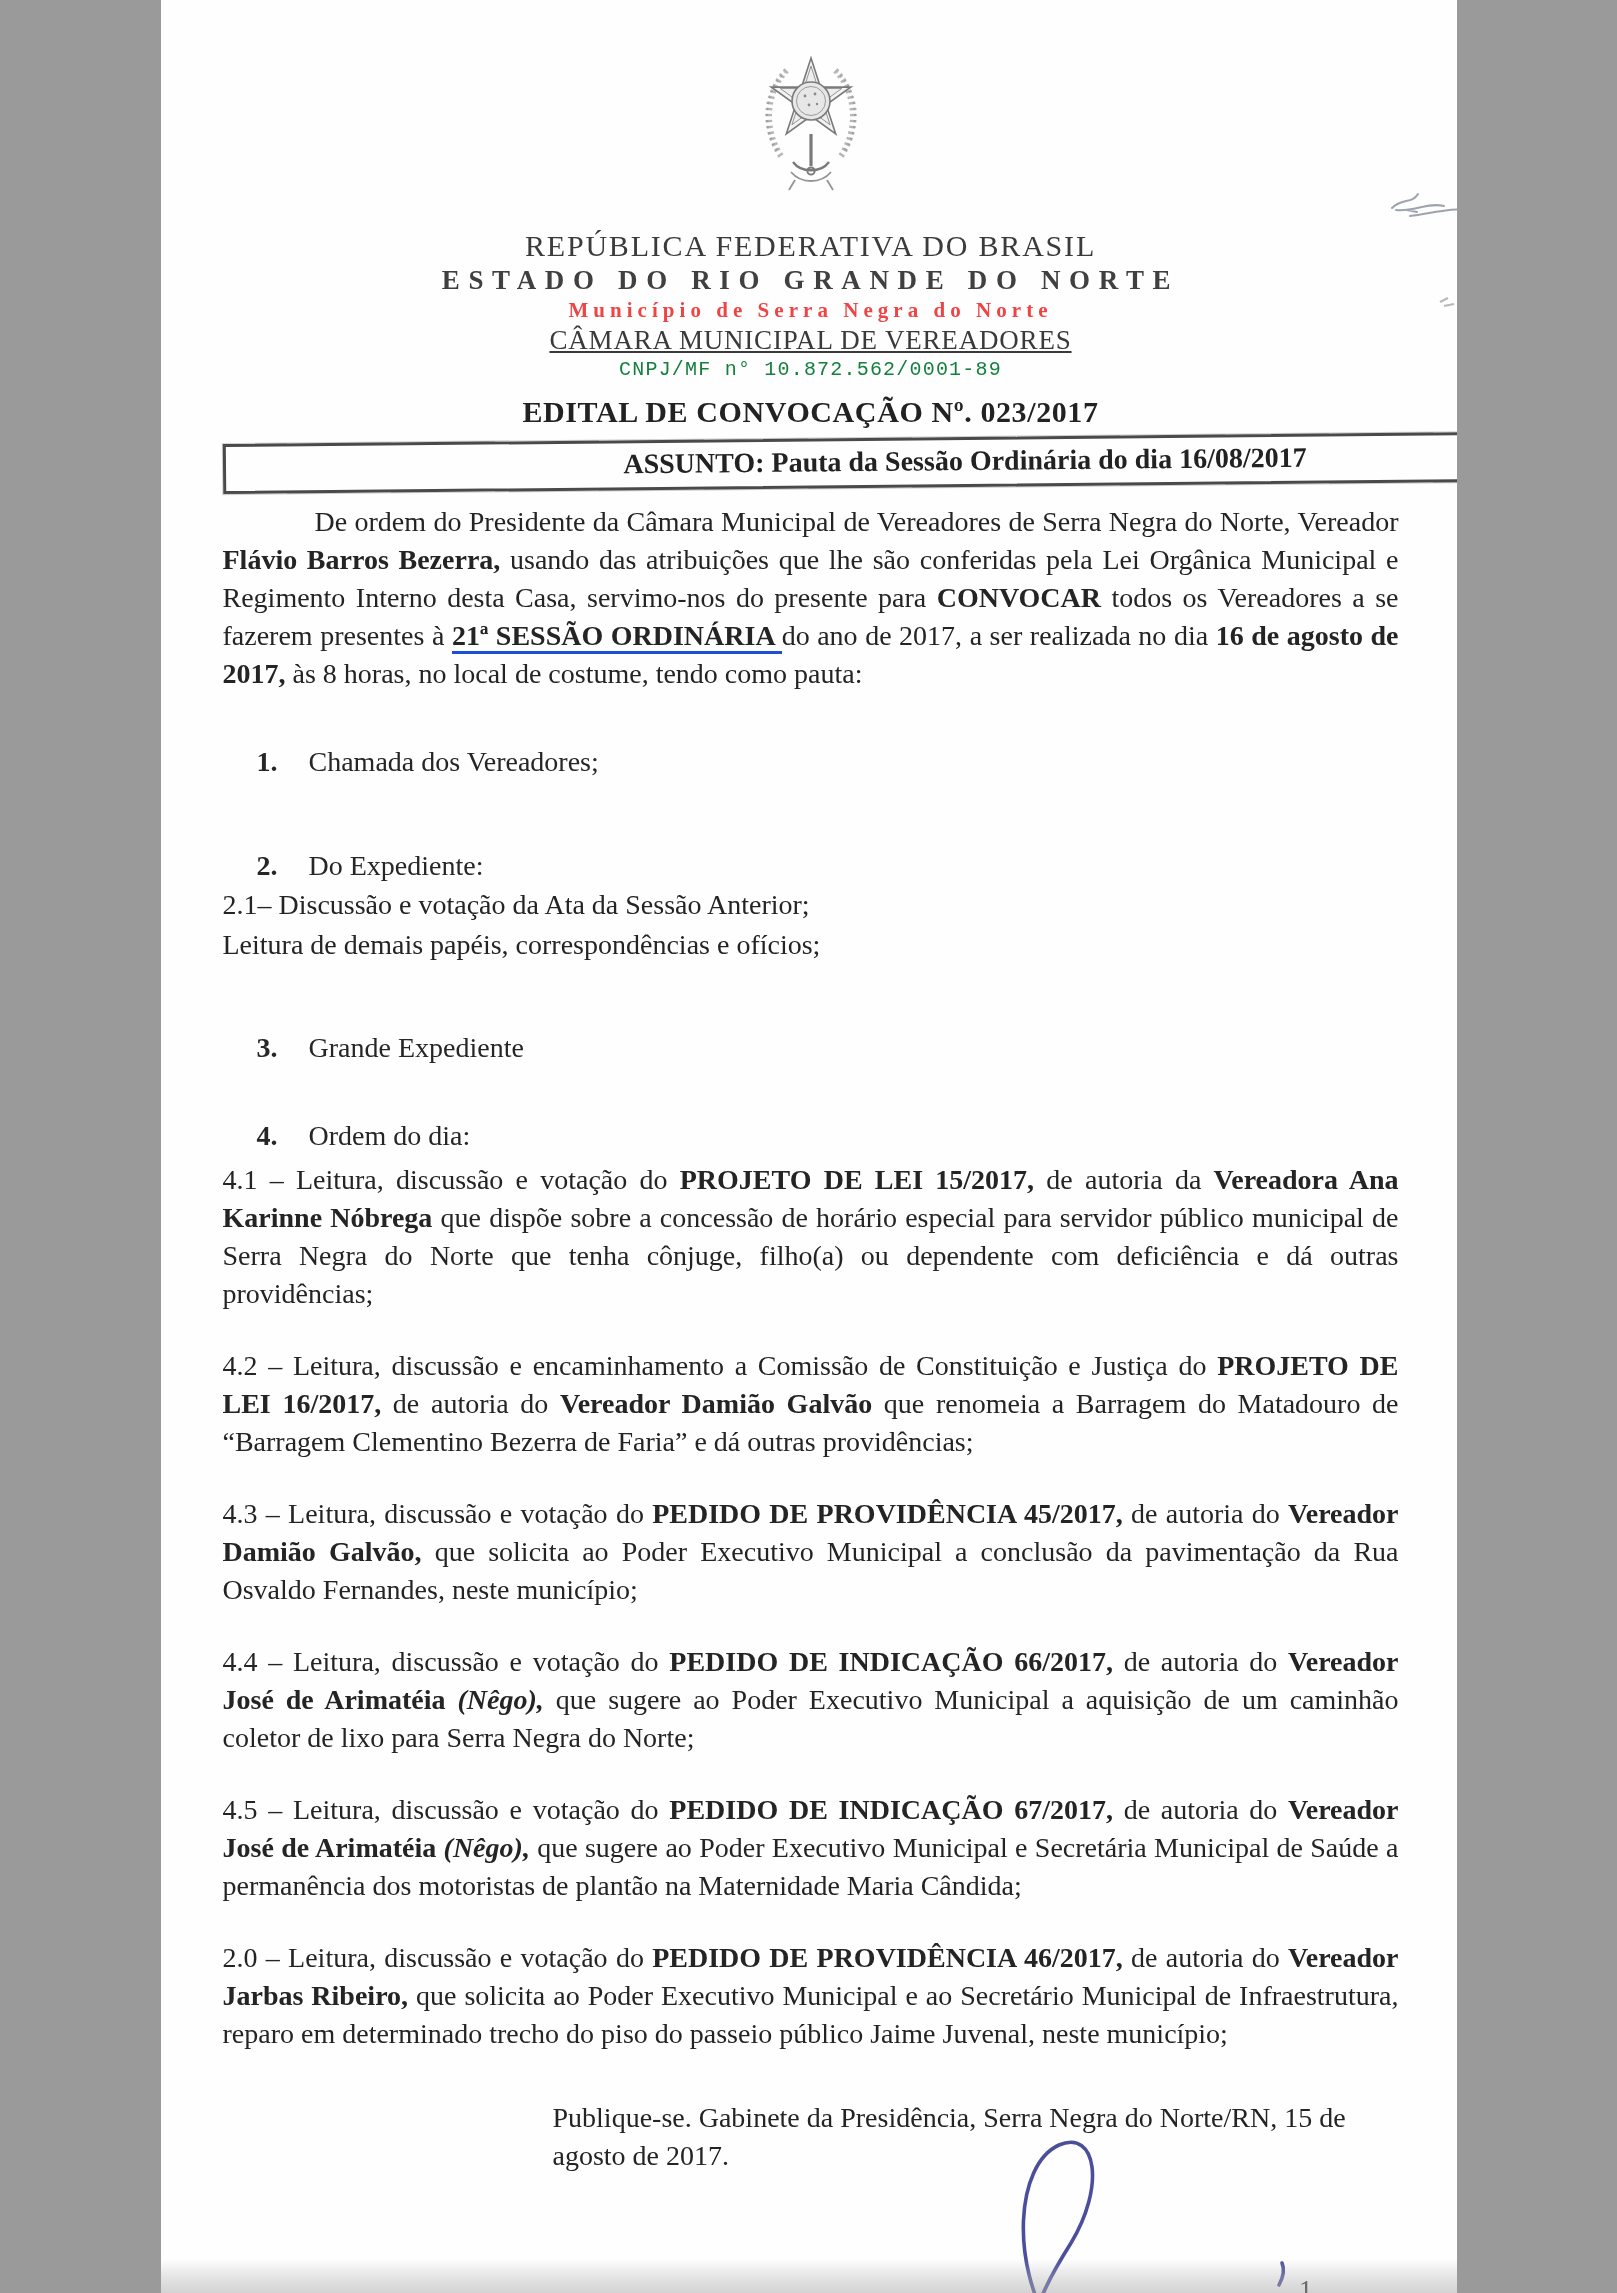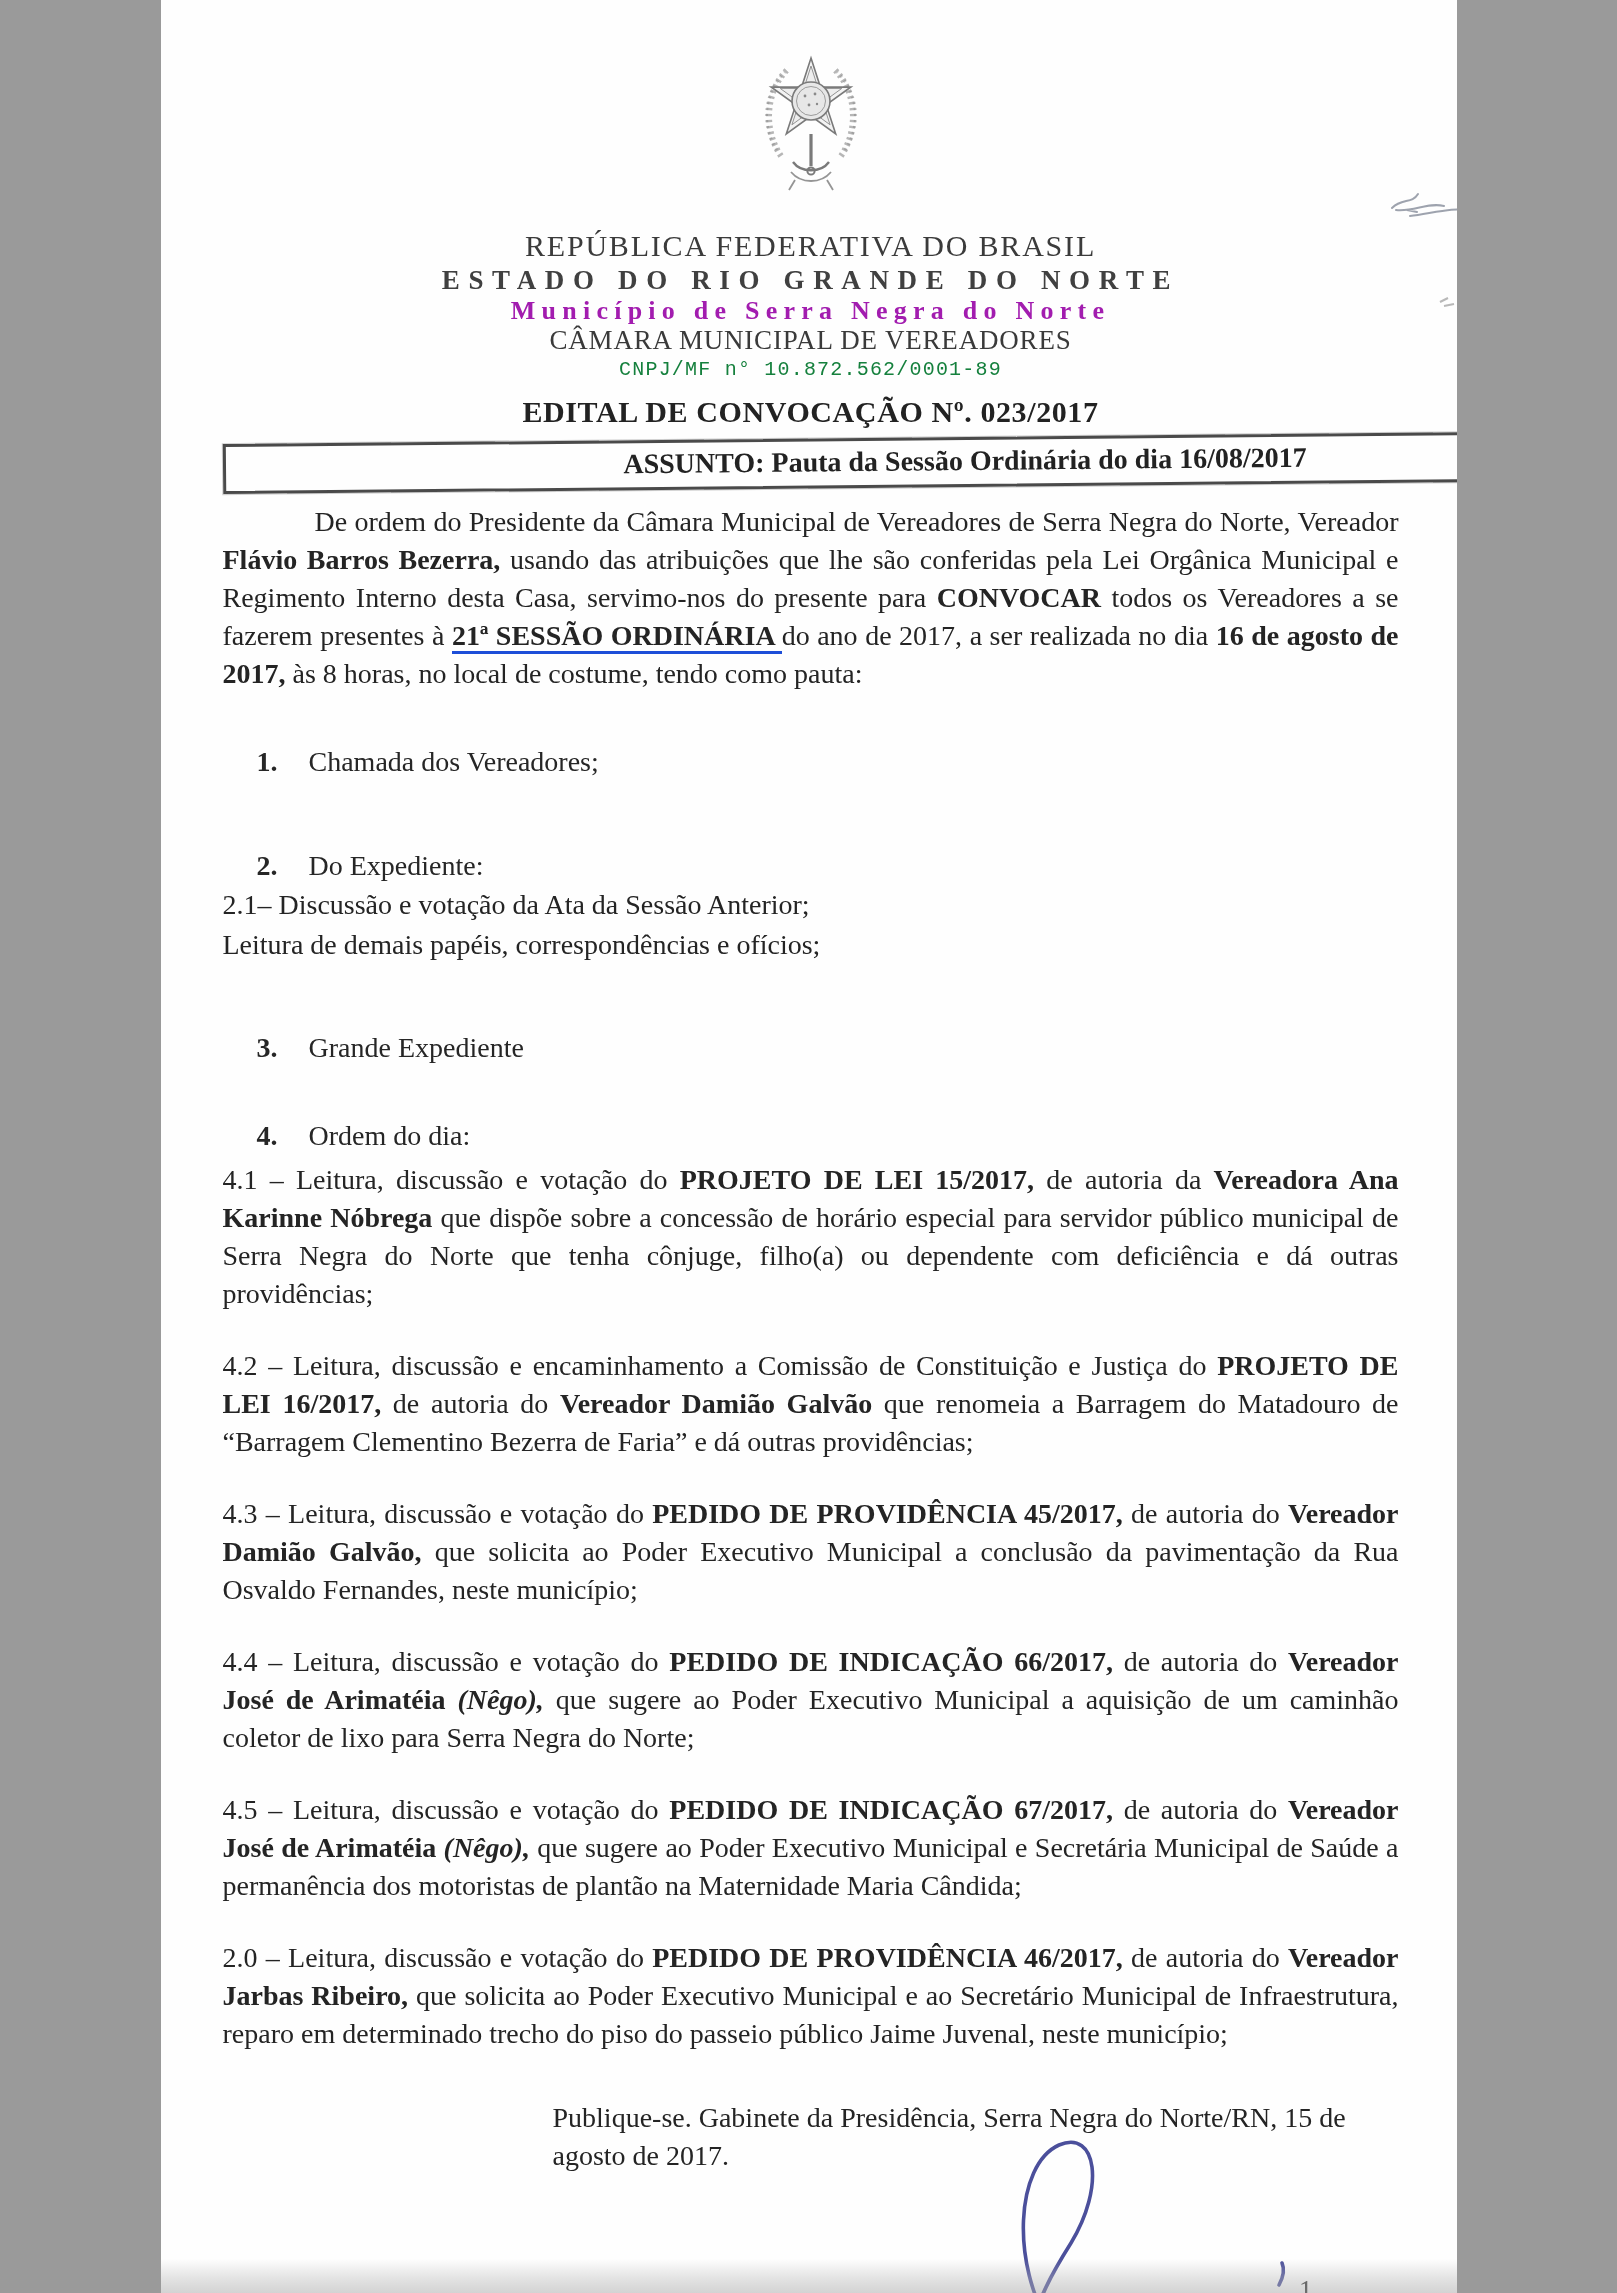--- a/index.html
+++ b/index.html
@@ -12,22 +12,22 @@
     box-sizing:border-box;
     padding:42px 58px 0 62px;
     font-family:"Liberation Serif","DejaVu Serif",serif;
     color:#262626;
   }
   
   .hdr{text-align:center;}
   .crest{display:block;margin:0 auto;}
   .h-republic{font-size:30px;line-height:36px;letter-spacing:.06em;color:#3b3b3b;margin-top:14px;}
   .h-state{font-size:27px;line-height:33px;letter-spacing:.32em;font-weight:600;color:#404040;}
-  .h-town{font-size:26px;line-height:27px;letter-spacing:.24em;font-weight:bold;color:#a21caf;}
-  .h-chamber{font-size:27px;line-height:32px;letter-spacing:.03em;color:#3a3a3a;}
+  .h-town{font-size:21px;line-height:27px;letter-spacing:.24em;font-weight:bold;color:#ef4444;}
+  .h-chamber{font-size:27px;line-height:32px;letter-spacing:.03em;color:#3a3a3a;text-decoration:underline;}
   .h-cnpj{font-family:"Liberation Mono","DejaVu Sans Mono",monospace;font-size:20px;line-height:27px;letter-spacing:.06em;color:#15803d;}
   
   .doc-title{text-align:center;font-size:30px;font-weight:bold;letter-spacing:.02em;margin-top:12px;color:#222;}
   .subject-box{
     margin:8px auto 0 auto;width:1478px;
     border:3px solid #4a4a4a;
     transform:rotate(-.55deg);
     text-align:center;padding:5px 0 7px 0;
     box-shadow:0 0 0 1px rgba(70,70,70,.25);
   }

